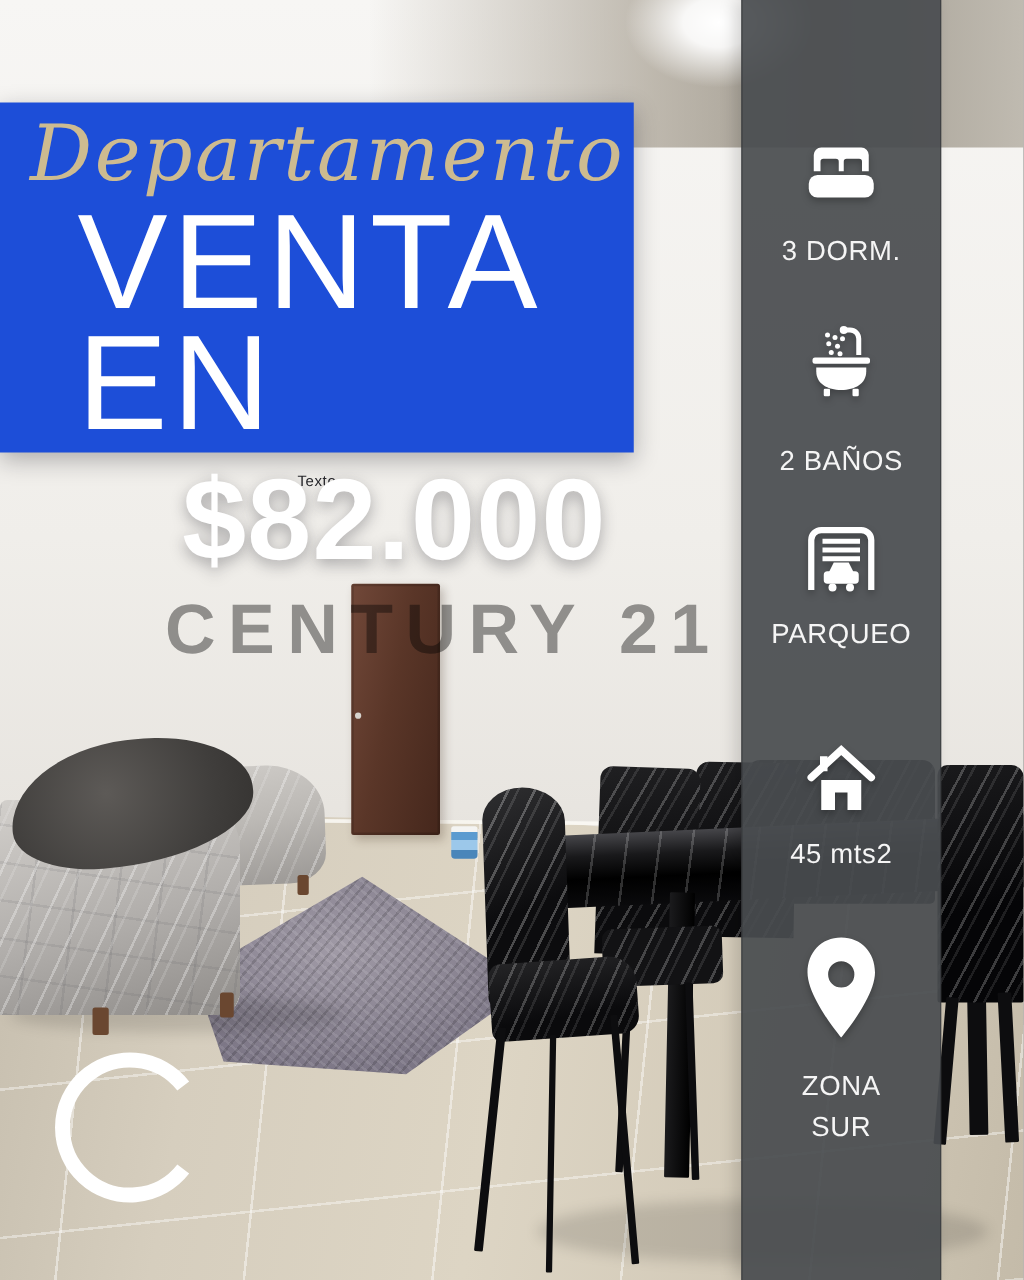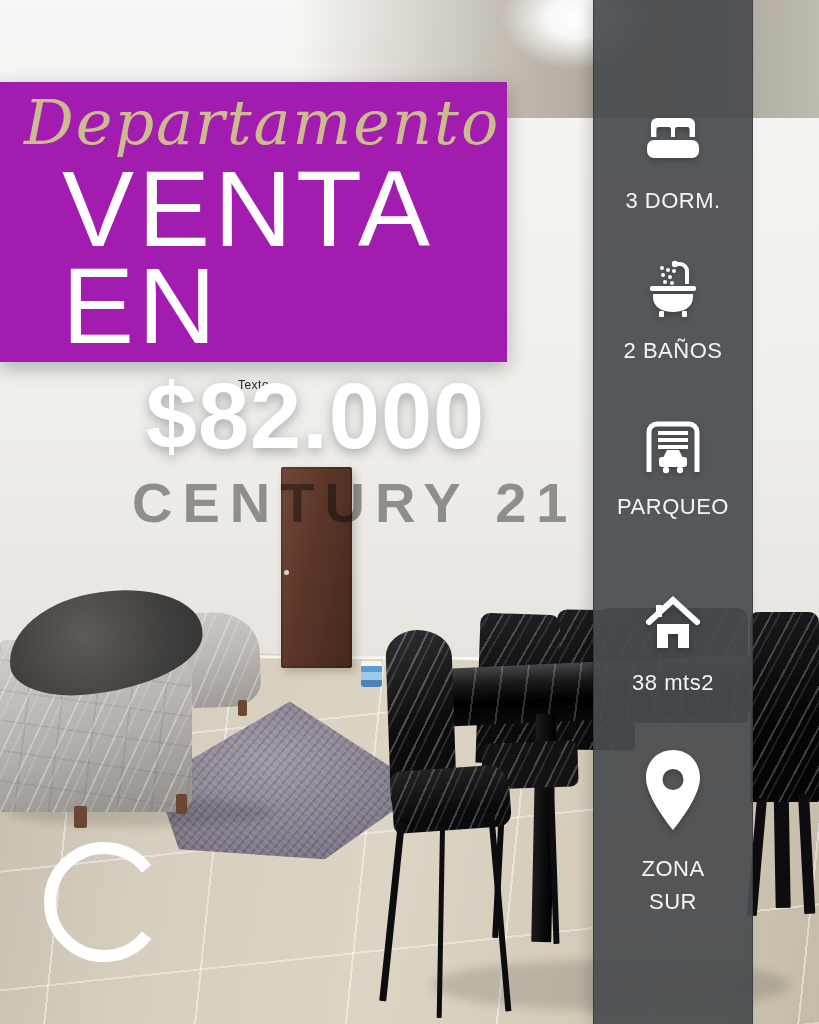--- a/index.html
+++ b/index.html
@@ -71,40 +71,40 @@
     border-radius:10px 22px 14px 8px;background:linear-gradient(175deg,#242426,#0a0a0c 70%);}
   .chairD{left:750px;top:612px;width:69px;height:190px;border-radius:8px 10px 2px 2px;
     background:linear-gradient(170deg,#1a1a1c,#050507 60%);}
 
   .shine{position:absolute;inset:0;border-radius:inherit;pointer-events:none;
     background:repeating-linear-gradient(115deg,rgba(255,255,255,.3) 0 2px,rgba(255,255,255,0) 2px 9px,rgba(255,255,255,.14) 9px 11px,rgba(255,255,255,0) 11px 24px);}
   .shineD{position:absolute;inset:0;border-radius:inherit;pointer-events:none;opacity:.85;
     background:repeating-linear-gradient(118deg,rgba(255,255,255,.26) 0 2px,rgba(255,255,255,0) 2px 7px,rgba(255,255,255,.12) 7px 9px,rgba(255,255,255,0) 9px 19px);}
 
   
-  .panel{left:0;top:82px;width:507px;height:280px;background:#a21caf;z-index:20;
+  .panel{left:0;top:82px;width:507px;height:280px;background:#1d4ed8;z-index:20;
     box-shadow:0 6px 18px rgba(20,20,25,.3);}
   .script{position:absolute;left:24px;top:4px;font-family:"DejaVu Serif",serif;font-style:italic;
     font-size:62px;color:#cdbb90;letter-spacing:2px;white-space:nowrap;}
   .bigline{position:absolute;left:62px;top:78px;font-size:108px;line-height:.9;color:#fff;
     font-weight:400;letter-spacing:4px;}
 
   .texto{left:0;top:357px;width:507px;text-align:center;font-size:12px;color:#26262a;
     letter-spacing:.5px;z-index:25;margin-top:21px;}
   .price{left:58px;top:364px;width:515px;text-align:center;font-size:92px;font-weight:700;
     color:#fff;letter-spacing:1px;z-index:25;text-shadow:0 4px 12px rgba(40,40,50,.35);}
 
   
   .sidebar{left:593px;top:0;width:160px;height:1024px;background:rgba(73,76,80,.93);z-index:30;
     border-left:1px solid rgba(40,42,45,.55);border-right:1px solid rgba(40,42,45,.45);
     box-shadow:-5px 0 12px rgba(0,0,0,.15);}
   .sb-item{position:absolute;left:0;width:100%;display:flex;flex-direction:column;align-items:center;justify-content:center;}
   .sb-item svg{display:block;fill:#fff;filter:drop-shadow(0 3px 3px rgba(0,0,0,.25));}
   .sb-label{margin-top:16px;font-size:22px;color:#f5f5f5;letter-spacing:.5px;text-align:center;line-height:1.5;}
-  .it1{top:116px;} .it2{top:256px;} .it3{top:410px;} .it4{top:588px;} .it5{top:748px;}
+  .it1{top:116px;} .it2{top:256px;gap:18px;} .it3{top:410px;} .it4{top:588px;} .it5{top:748px;}
 
   
   .watermark{left:132px;top:470px;font-size:56px;font-weight:700;letter-spacing:10px;
     color:#9a9a9a;mix-blend-mode:multiply;white-space:nowrap;z-index:40;}
   .logo{left:36px;top:834px;width:136px;height:142px;z-index:35;}
   .logo svg{position:absolute;left:0;top:0;}
   .logo-num{position:absolute;left:0;top:42px;width:100%;padding-left:12px;text-align:center;
     font-size:60px;font-weight:700;color:#fff;letter-spacing:-1px;
     text-shadow:0 2px 6px rgba(0,0,0,.18);}
 </style>
@@ -220,21 +220,21 @@
           <circle cx="41" cy="60" r="3.2"></circle>
       </svg>
       <div class="sb-label">PARQUEO</div>
     </div>
     <div class="sb-item it4">
       <svg width="64" height="62" viewBox="0 0 64 62">
         <rect x="15" y="17" width="6" height="12"></rect>
         <path d="M8 34L32 12l24 22" fill="none" stroke="#fff" stroke-width="6" stroke-linecap="round"></path>
         <path fill-rule="evenodd" d="M16 36h32v24H16zm11 10h10v14H27z"></path>
       </svg>
-      <div class="sb-label">38 mts2</div>
+      <div class="sb-label">45 mts2</div>
     </div>
     <div class="sb-item it5">
       <svg width="64" height="88" viewBox="0 0 64 88">
         <path fill-rule="evenodd" d="M32 2C16 2 5 14 5 30c0 20 27 52 27 52s27-32 27-52C59 14 48 2 32 2zm0 19a10.5 10.5 0 1 1 0 21 10.5 10.5 0 1 1 0-21z"></path>
       </svg>
       <div class="sb-label">
         <div>ZONA</div>
         <div>SUR</div>
       </div>
     </div>

